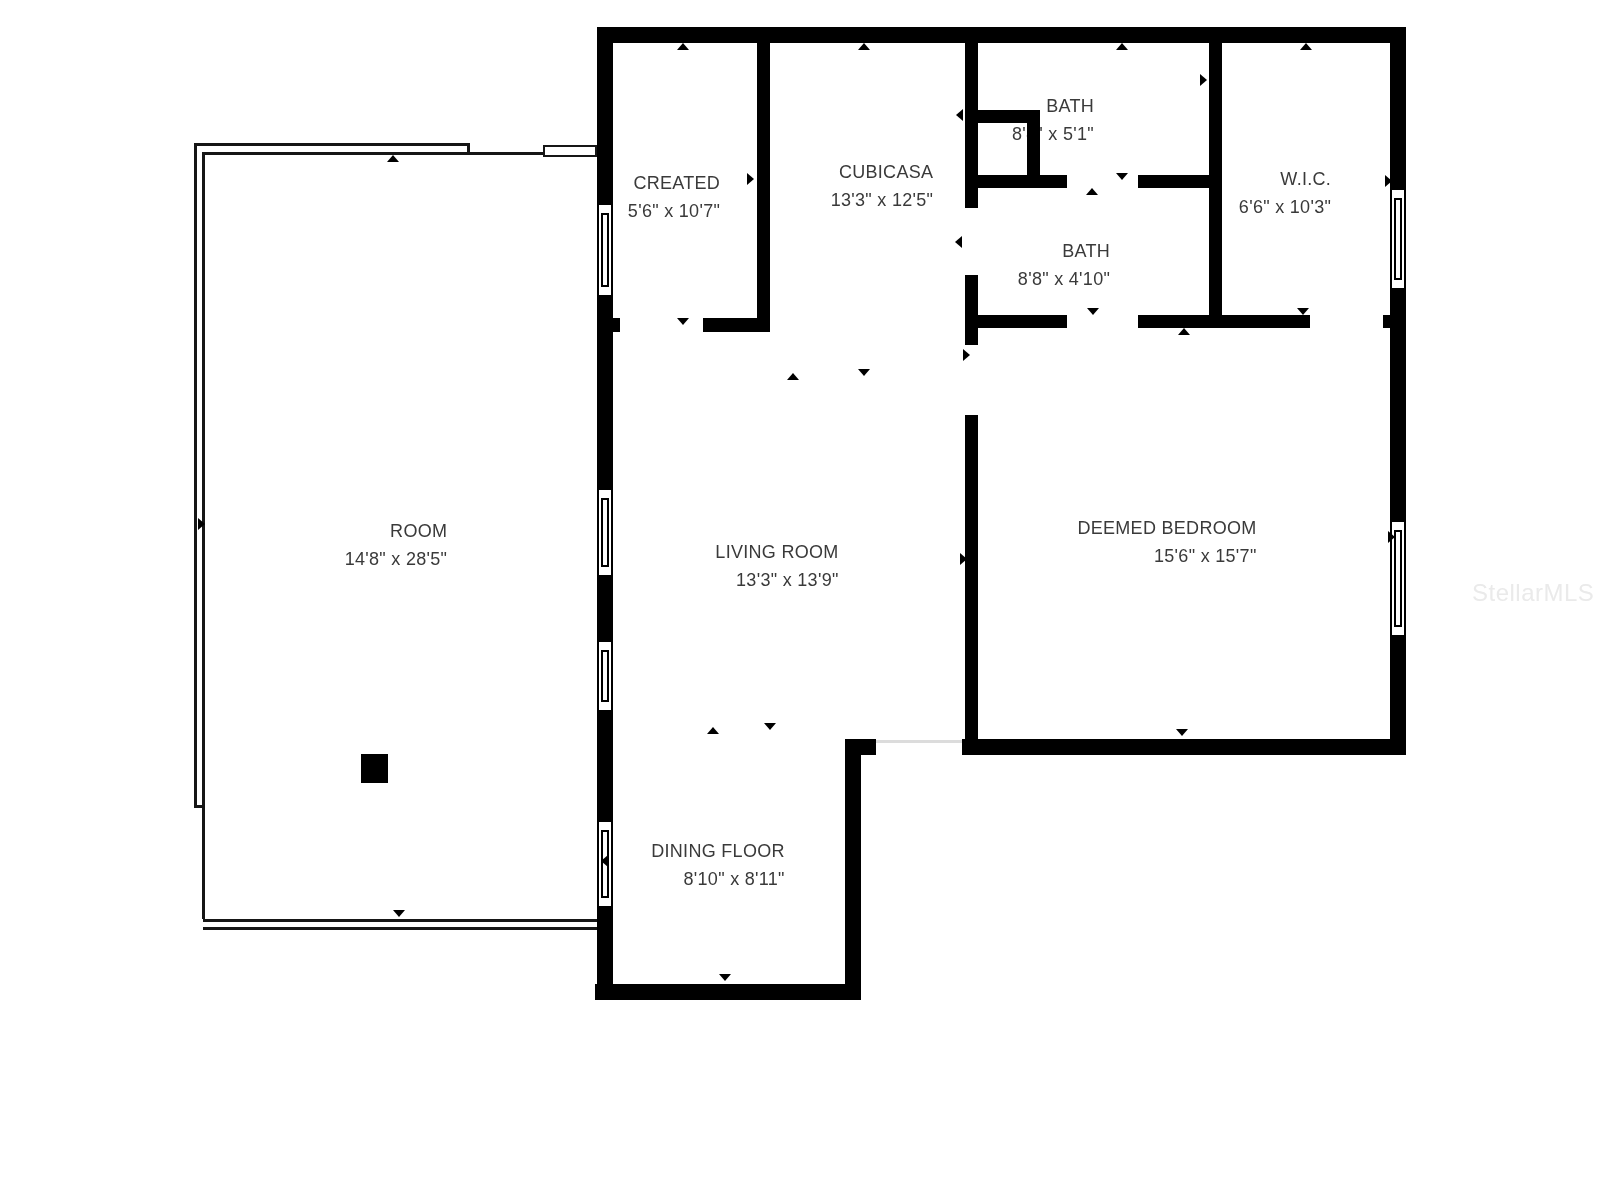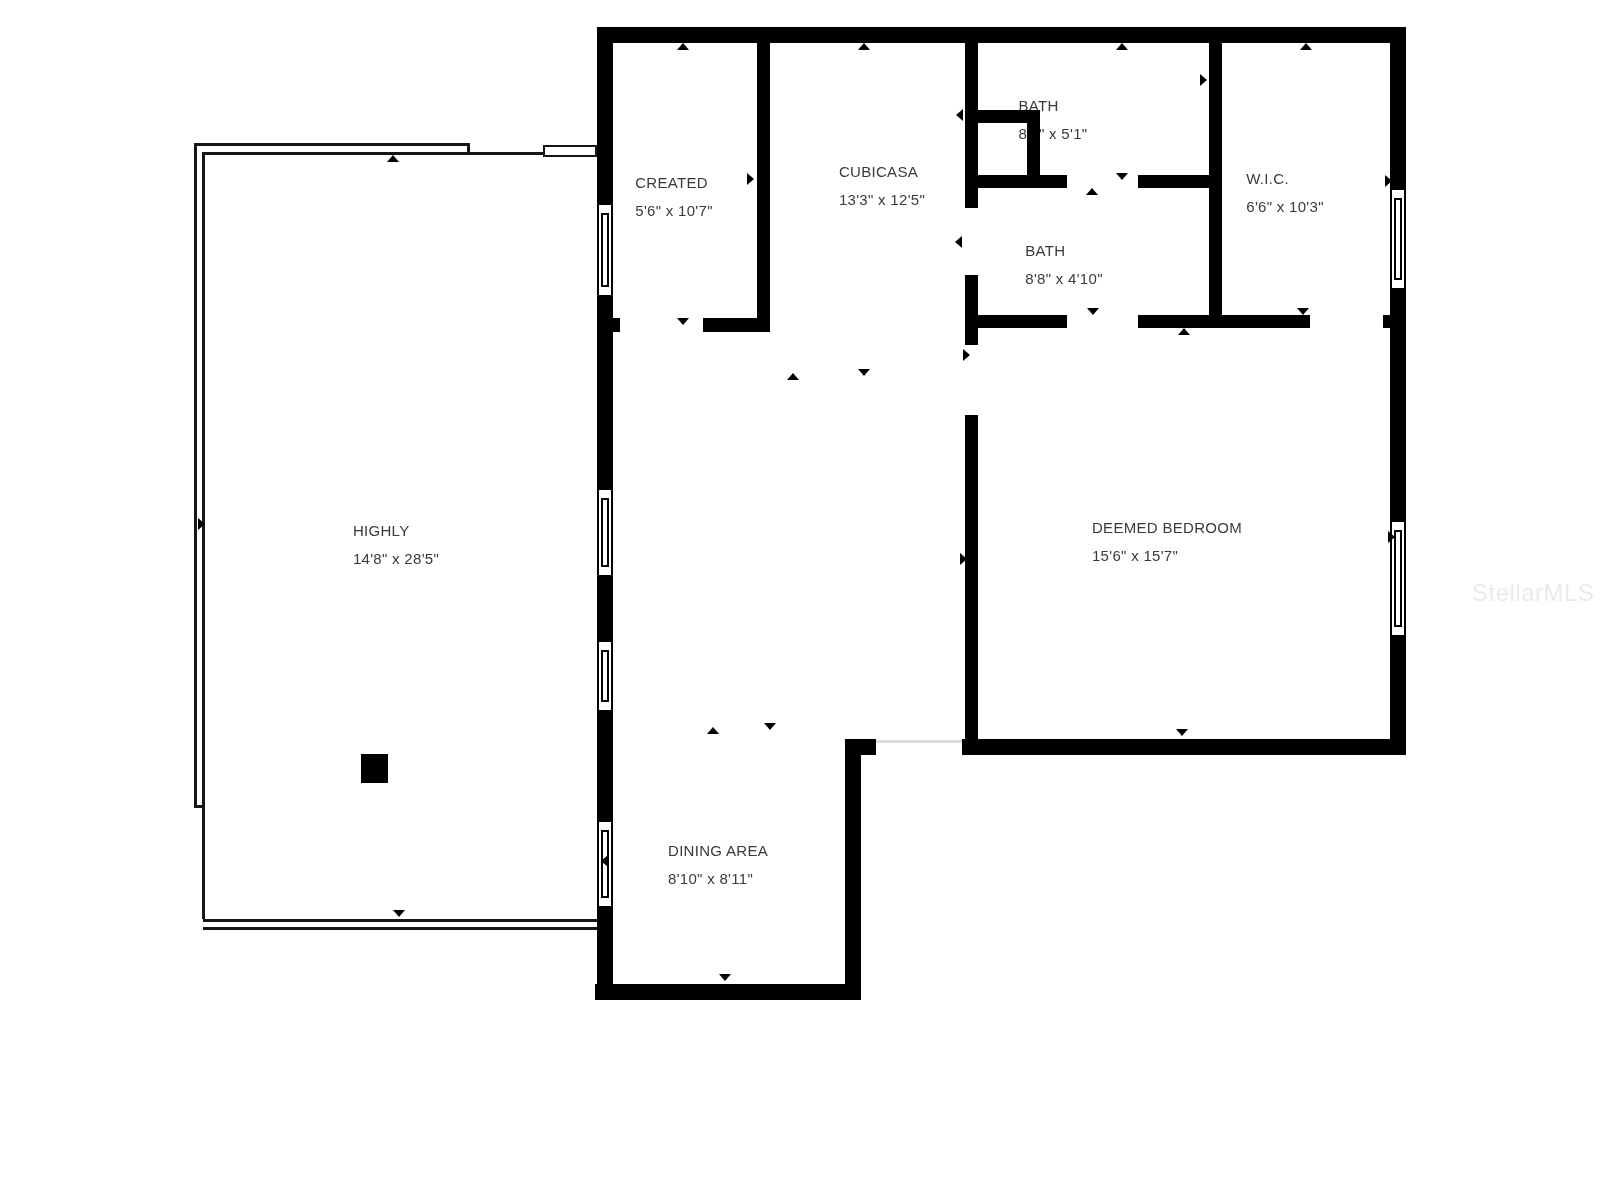--- a/index.html
+++ b/index.html
@@ -13,22 +13,22 @@
   .window{background:#fff;border:2px solid #000;}
   .window::before{content:"";position:absolute;left:2px;right:2px;top:8px;bottom:8px;border:2px solid #000;}
   .patio-line{background:#161616;}
   .patio-box{background:#fff;border:2px solid #161616;}
   .post{background:#000;}
   .marker{width:0;height:0;position:absolute;}
   .m-up{border-left:6px solid transparent;border-right:6px solid transparent;border-bottom:7px solid #000;}
   .m-down{border-left:6px solid transparent;border-right:6px solid transparent;border-top:7px solid #000;}
   .m-left{border-top:6px solid transparent;border-bottom:6px solid transparent;border-right:7px solid #000;}
   .m-right{border-top:6px solid transparent;border-bottom:6px solid transparent;border-left:7px solid #000;}
-  .room-label{position:absolute;transform:translate(-50%,-50%);text-align:left;
-              color:#3a3a3a;font-size:15px;line-height:28px;letter-spacing:0.3px;white-space:nowrap;}
+  .room-label{position:absolute;transform:translate(-50%,-50%);text-align:right;
+              color:#3a3a3a;font-size:18px;line-height:28px;letter-spacing:0.3px;white-space:nowrap;}
   .room-label span{display:block;}
   .watermark{position:absolute;left:1472px;top:579px;font-size:24px;color:#eaeaea;
              letter-spacing:0.5px;white-space:nowrap;}
   .footer{position:absolute;left:0;top:1155px;width:1600px;text-align:center;
           font-size:11.5px;color:#b9b9b9;letter-spacing:0.2px;}
 </style>
 </head>
 <body>
 
 <div id="plan">
@@ -46,30 +46,34 @@
     <span>8'8" x 5'1"</span>
   </div>
   <div class="room-label" style="left:1064px;top:265px">
     <span>BATH</span>
     <span>8'8" x 4'10"</span>
   </div>
   <div class="room-label" style="left:1285px;top:193px">
     <span>W.I.C.</span>
     <span>6'6" x 10'3"</span>
   </div>
+  <div class="room-label" style="left:777px;top:566px">
+    <span>LIVING ROOM</span>
+    <span>13'3" x 13'9"</span>
+  </div>
   <div class="room-label" style="left:1167px;top:542px">
     <span>DEEMED BEDROOM</span>
     <span>15'6" x 15'7"</span>
   </div>
   <div class="room-label" style="left:718px;top:865px">
-    <span>DINING AREA</span>
+    <span>DINING FLOOR</span>
     <span>8'10" x 8'11"</span>
   </div>
   <div class="room-label" style="left:396px;top:545px">
-    <span>HIGHLY</span>
+    <span>ROOM</span>
     <span>14'8" x 28'5"</span>
   </div>
 
   <div class="watermark">StellarMLS</div>
 <div class="abs wall" style="left: 597px; top: 27px; width: 809px; height: 16px;"></div>
     <div class="abs wall" style="left: 597px; top: 27px; width: 16px; height: 176px;"></div>
     <div class="abs wall" style="left: 597px; top: 297px; width: 16px; height: 191px;"></div>
     <div class="abs wall" style="left: 597px; top: 577px; width: 16px; height: 63px;"></div>
     <div class="abs wall" style="left: 597px; top: 712px; width: 16px; height: 108px;"></div>
     <div class="abs wall" style="left: 597px; top: 908px; width: 16px; height: 92px;"></div>

